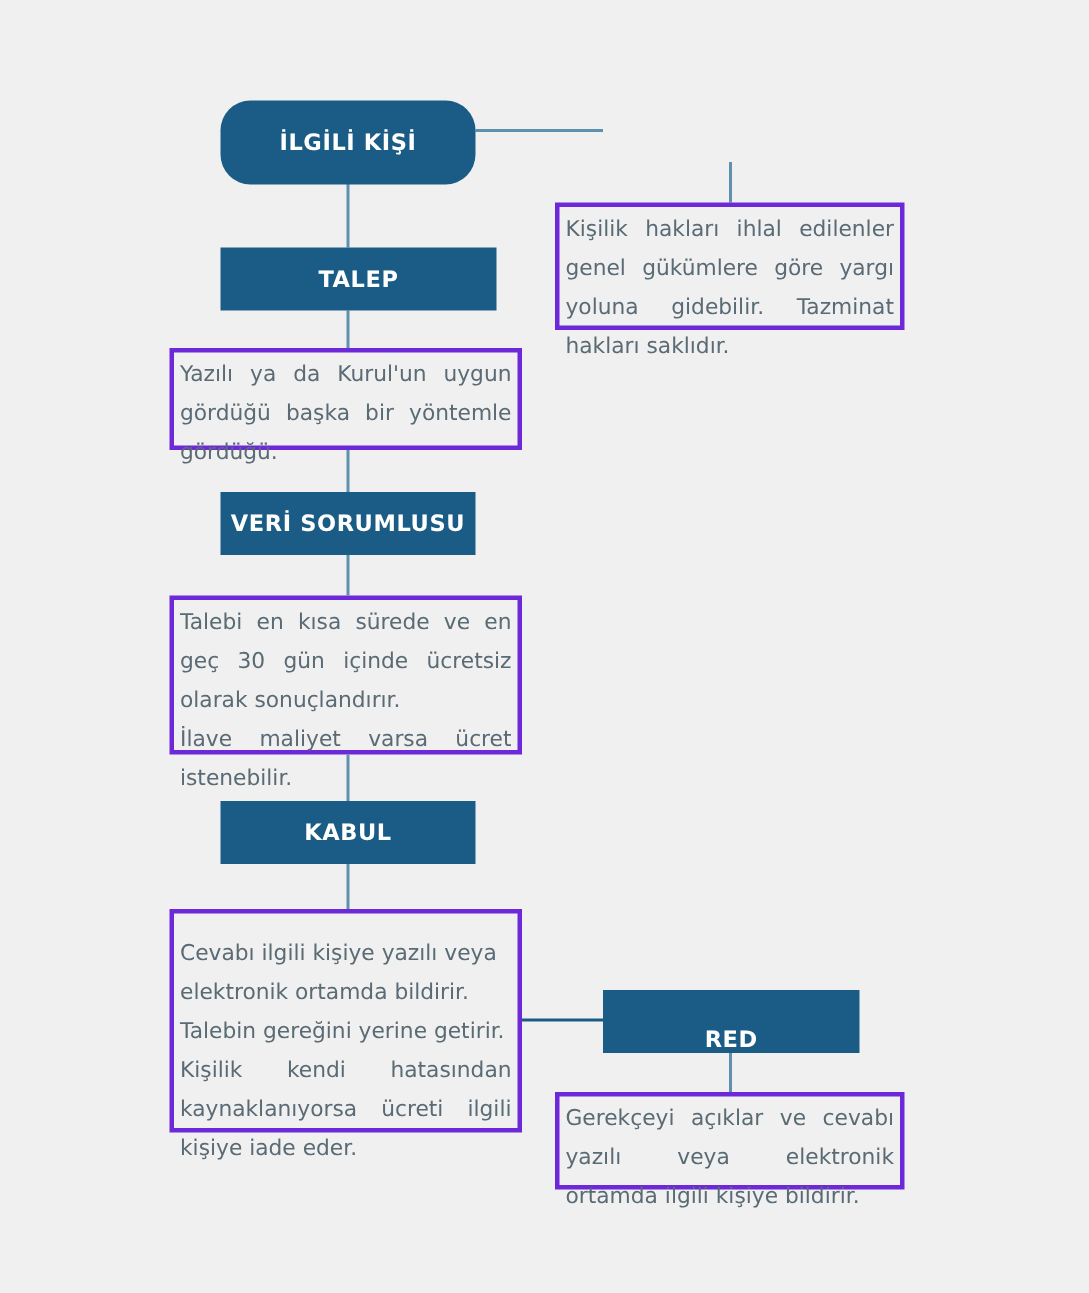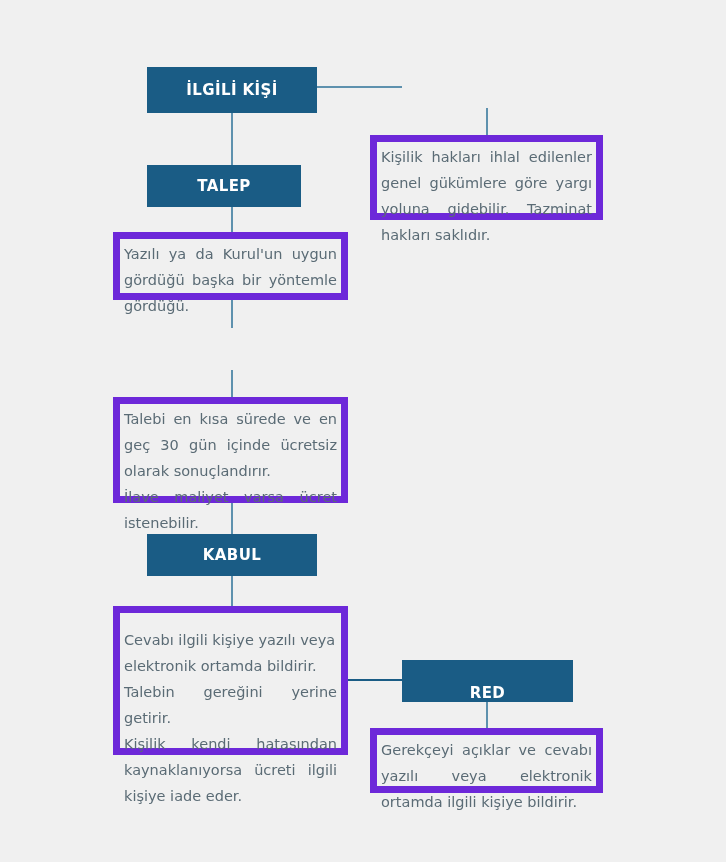--- a/index.html
+++ b/index.html
@@ -30,21 +30,21 @@
     font-weight: bold;
     font-size: 15px;
     letter-spacing: 0.4px;
     box-sizing: border-box;
     z-index: 3;
   }
 
   
   .note {
     position: absolute;
-    border: 7px solid #6d28d9;
+    border: 3px solid #6d28d9;
     background: #f0f0f0;
     color: #5a6b75;
     font-size: 14.5px;
     line-height: 26px;
     text-align: justify;
     text-align-last: justify;
     box-sizing: border-box;
     padding: 2px 4px 16px 4px;
     overflow: visible;
     z-index: 2;
@@ -98,29 +98,32 @@
   <div class="conn-v" style="left:231px; top:370px; height:27px;"></div>
 
   <div class="conn-v" style="left:231px; top:503px; height:31px;"></div>
 
   <div class="conn-v" style="left:231px; top:576px; height:30px;"></div>
 
   <div class="conn-h conn-dark" style="left:348px; top:679px; width:54px;"></div>
 
   <div class="conn-v" style="left:486px; top:702px; height:26px;"></div>
 
-  <div class="node" style="left:147px; top:67px; width:170px; height:46px;">
+  <div class="node" style="left:147px; top:67px; width:170px; height:56px;border-radius:20px;">
     <span>İLGİLİ KİŞİ</span>
   </div>
 
 
-  <div class="node" style="left:147px; top:165px; width:154px; height:42px;">
+  <div class="node" style="left:147px; top:165px; width:184px; height:42px;">
     <span>TALEP</span>
   </div>
 
+  <div class="node" style="left:147px; top:328px; width:170px; height:42px;">
+    <span>VERİ SORUMLUSU</span>
+  </div>
 
   <div class="node" style="left:147px; top:534px; width:170px; height:42px;">
     <span>KABUL</span>
   </div>
 
   <div class="node" style="left:402px; top:660px; width:171px; height:42px;align-items:flex-end;">
     <span>RED</span>
   </div>
 
   <div class="note" style="left:370px; top:135px; width:233px; height:85px;">

